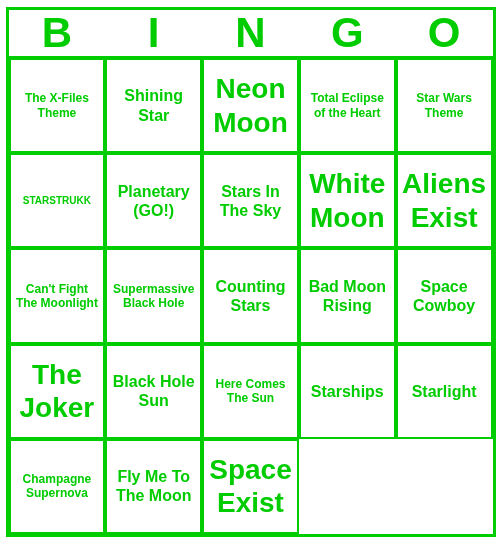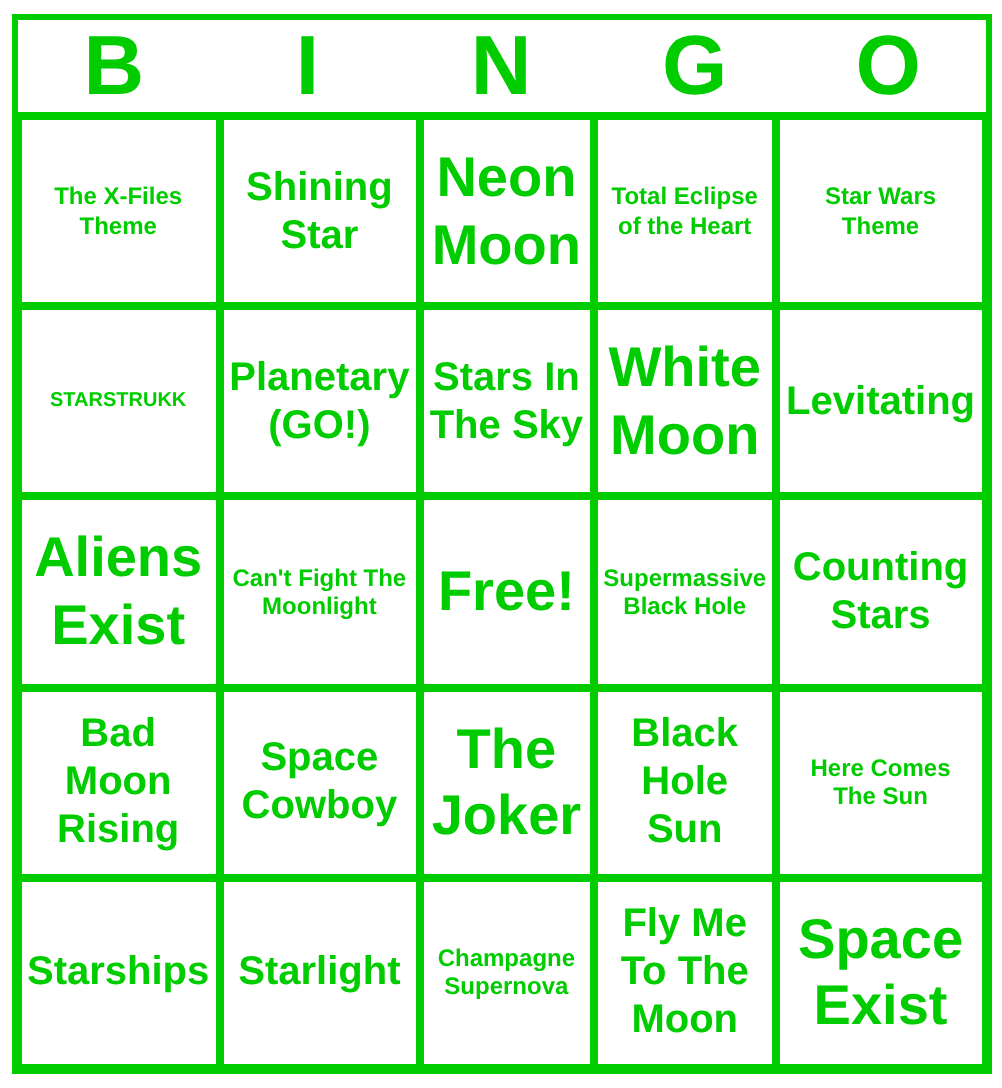--- a/index.html
+++ b/index.html
@@ -47,21 +47,21 @@
       text-align: center;
       color: #00cc00;
       padding: 3px;
       font-weight: bold;
       line-height: 1.2;
     }
     .bingo-cell.large-text {
       font-size: 28px;
     }
     .bingo-cell.medium-text {
-      font-size: 20px;
+      font-size: 16px;
     }
     .bingo-cell.small-text {
       font-size: 12px;
     }
     .bingo-cell.xsmall-text {
       font-size: 10px;
     }
     .free-cell {
       font-size: 26px;
     }
@@ -80,24 +80,22 @@
   <div class="bingo-grid">
   <div class="bingo-cell small-text">The X-Files Theme</div>
       <div class="bingo-cell medium-text">Shining Star</div>
       <div class="bingo-cell large-text">Neon Moon</div>
       <div class="bingo-cell small-text">Total Eclipse of the Heart</div>
       <div class="bingo-cell small-text">Star Wars Theme</div>
       <div class="bingo-cell xsmall-text">STARSTRUKK</div>
       <div class="bingo-cell medium-text">Planetary (GO!)</div>
       <div class="bingo-cell medium-text">Stars In The Sky</div>
       <div class="bingo-cell large-text">White Moon</div>
-      <div class="bingo-cell medium-text">Levitating</div>
       <div class="bingo-cell large-text">Aliens Exist</div>
       <div class="bingo-cell small-text">Can't Fight The Moonlight</div>
-      <div class="bingo-cell free-cell large-text">Free!</div>
       <div class="bingo-cell small-text">Supermassive Black Hole</div>
       <div class="bingo-cell medium-text">Counting Stars</div>
       <div class="bingo-cell medium-text">Bad Moon Rising</div>
       <div class="bingo-cell medium-text">Space Cowboy</div>
       <div class="bingo-cell large-text">The Joker</div>
       <div class="bingo-cell medium-text">Black Hole Sun</div>
       <div class="bingo-cell small-text">Here Comes The Sun</div>
       <div class="bingo-cell medium-text">Starships</div>
       <div class="bingo-cell medium-text">Starlight</div>
       <div class="bingo-cell small-text">Champagne Supernova</div>

